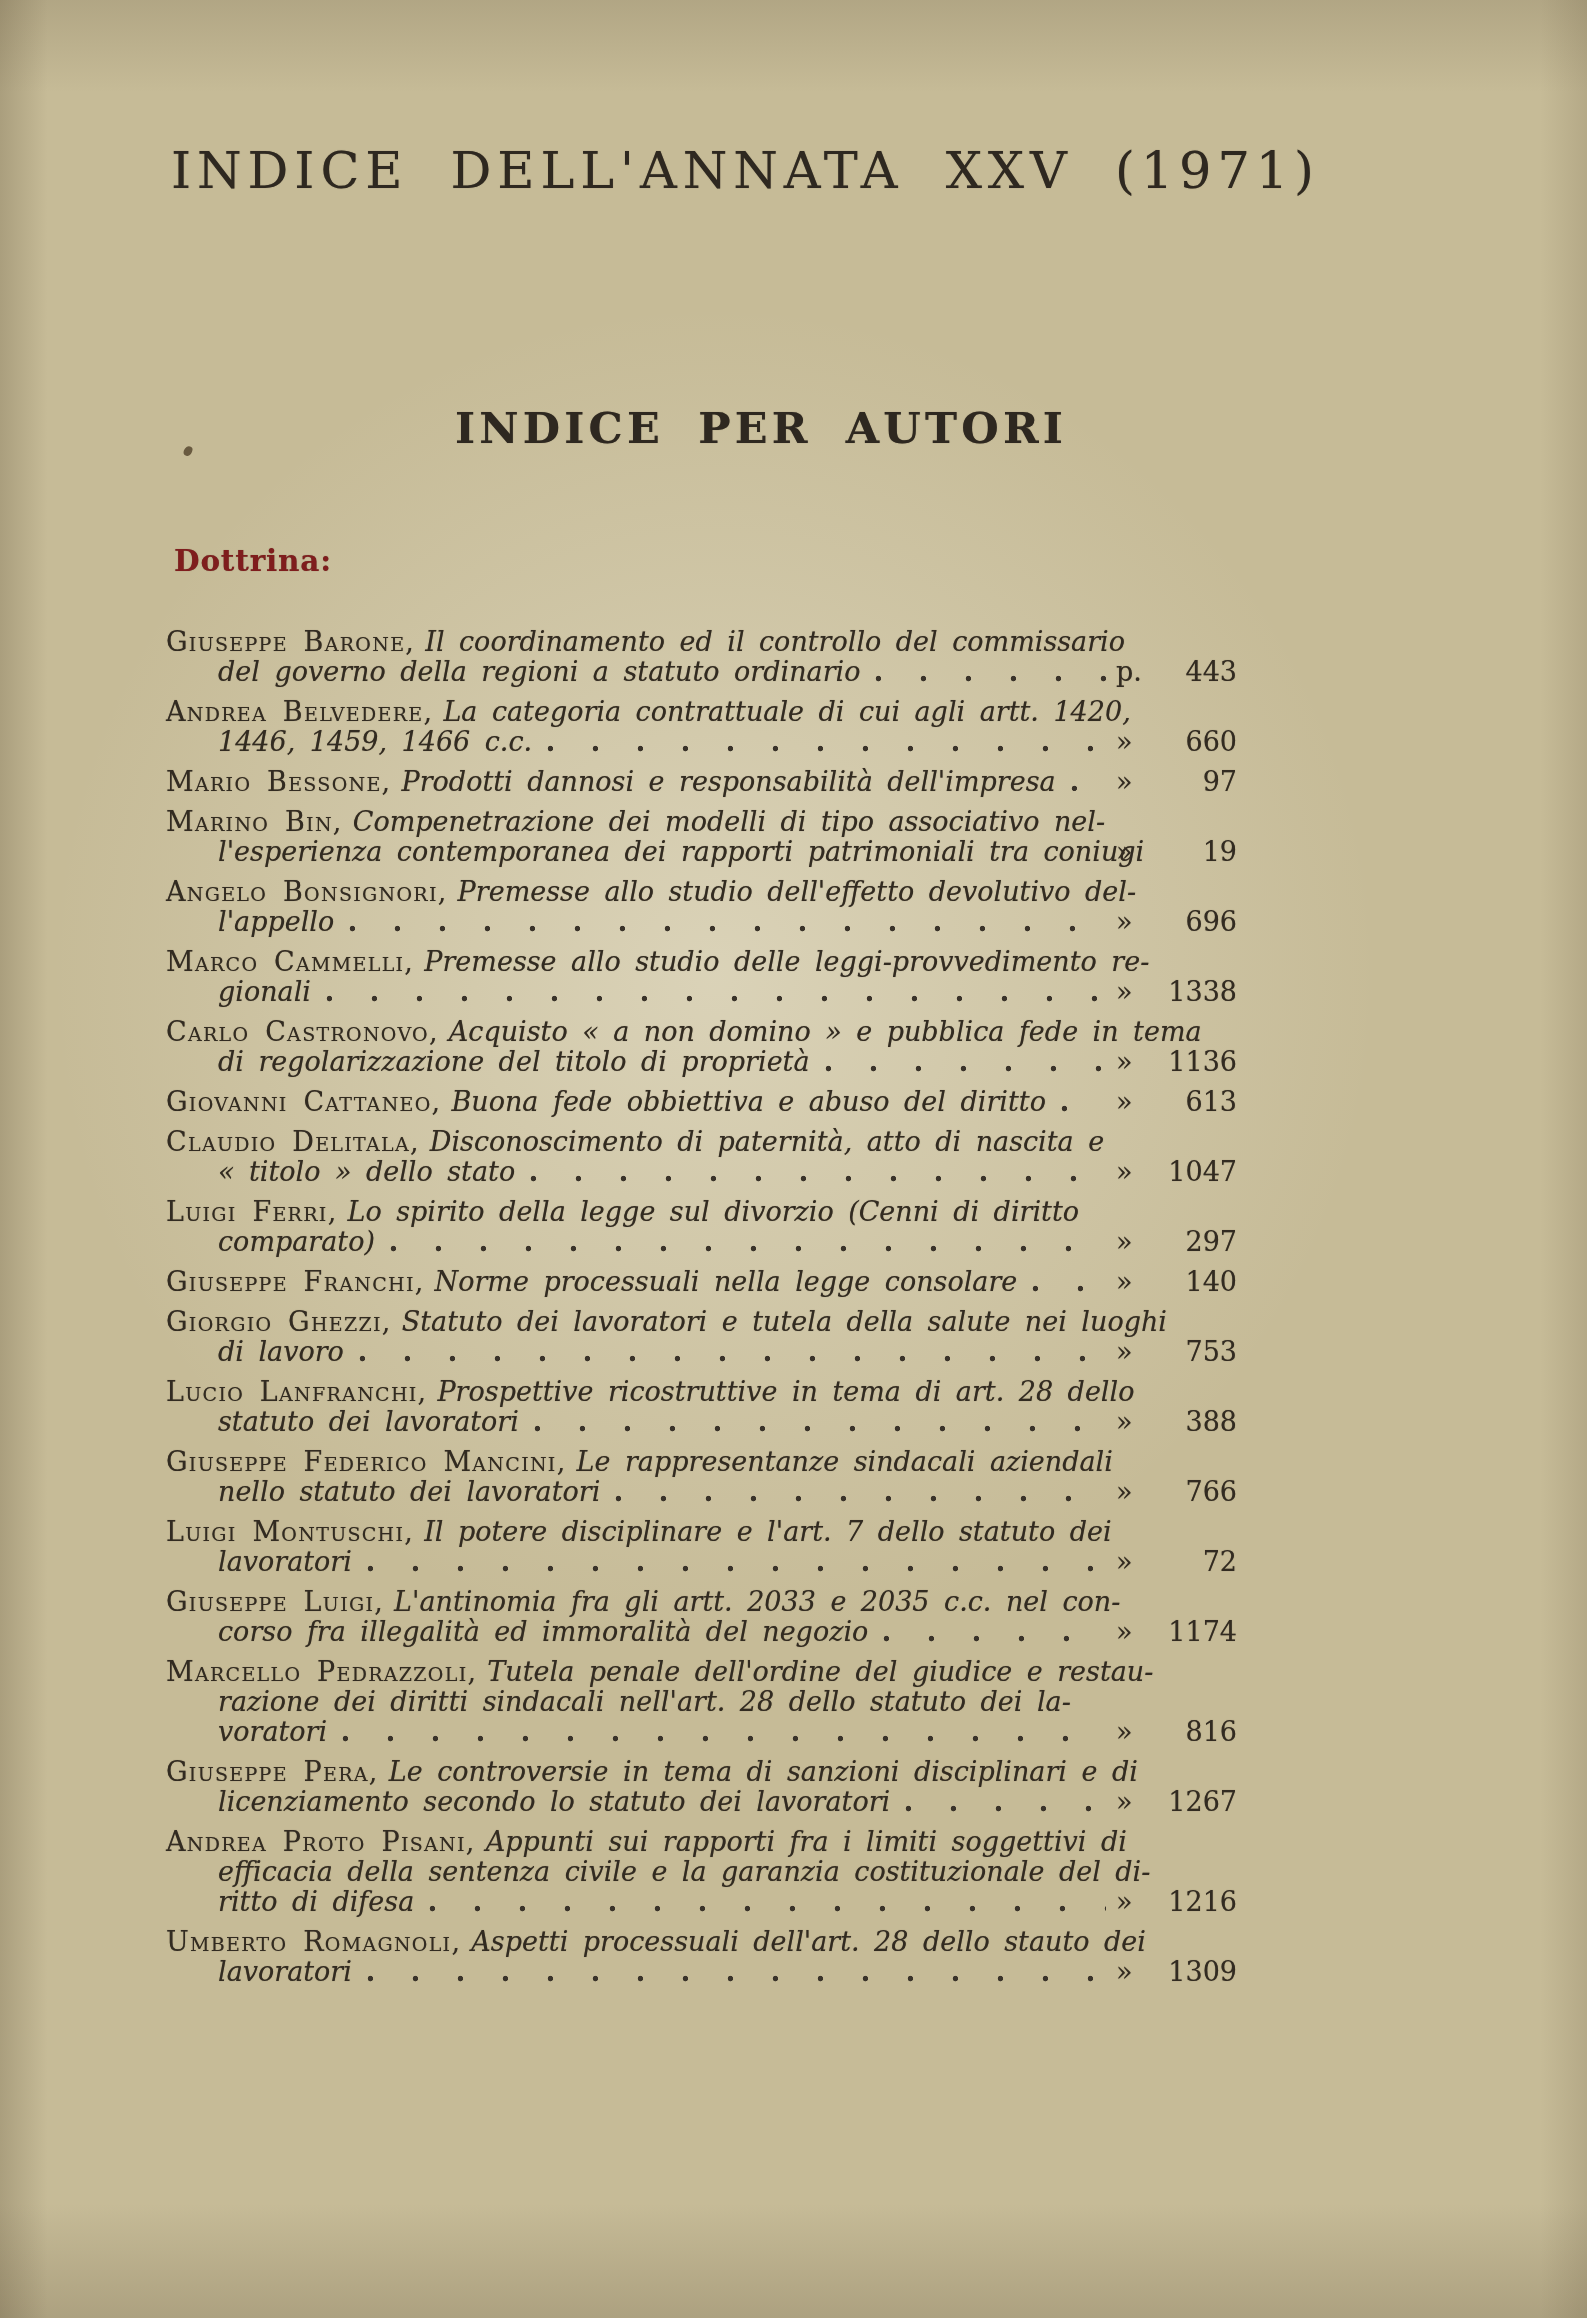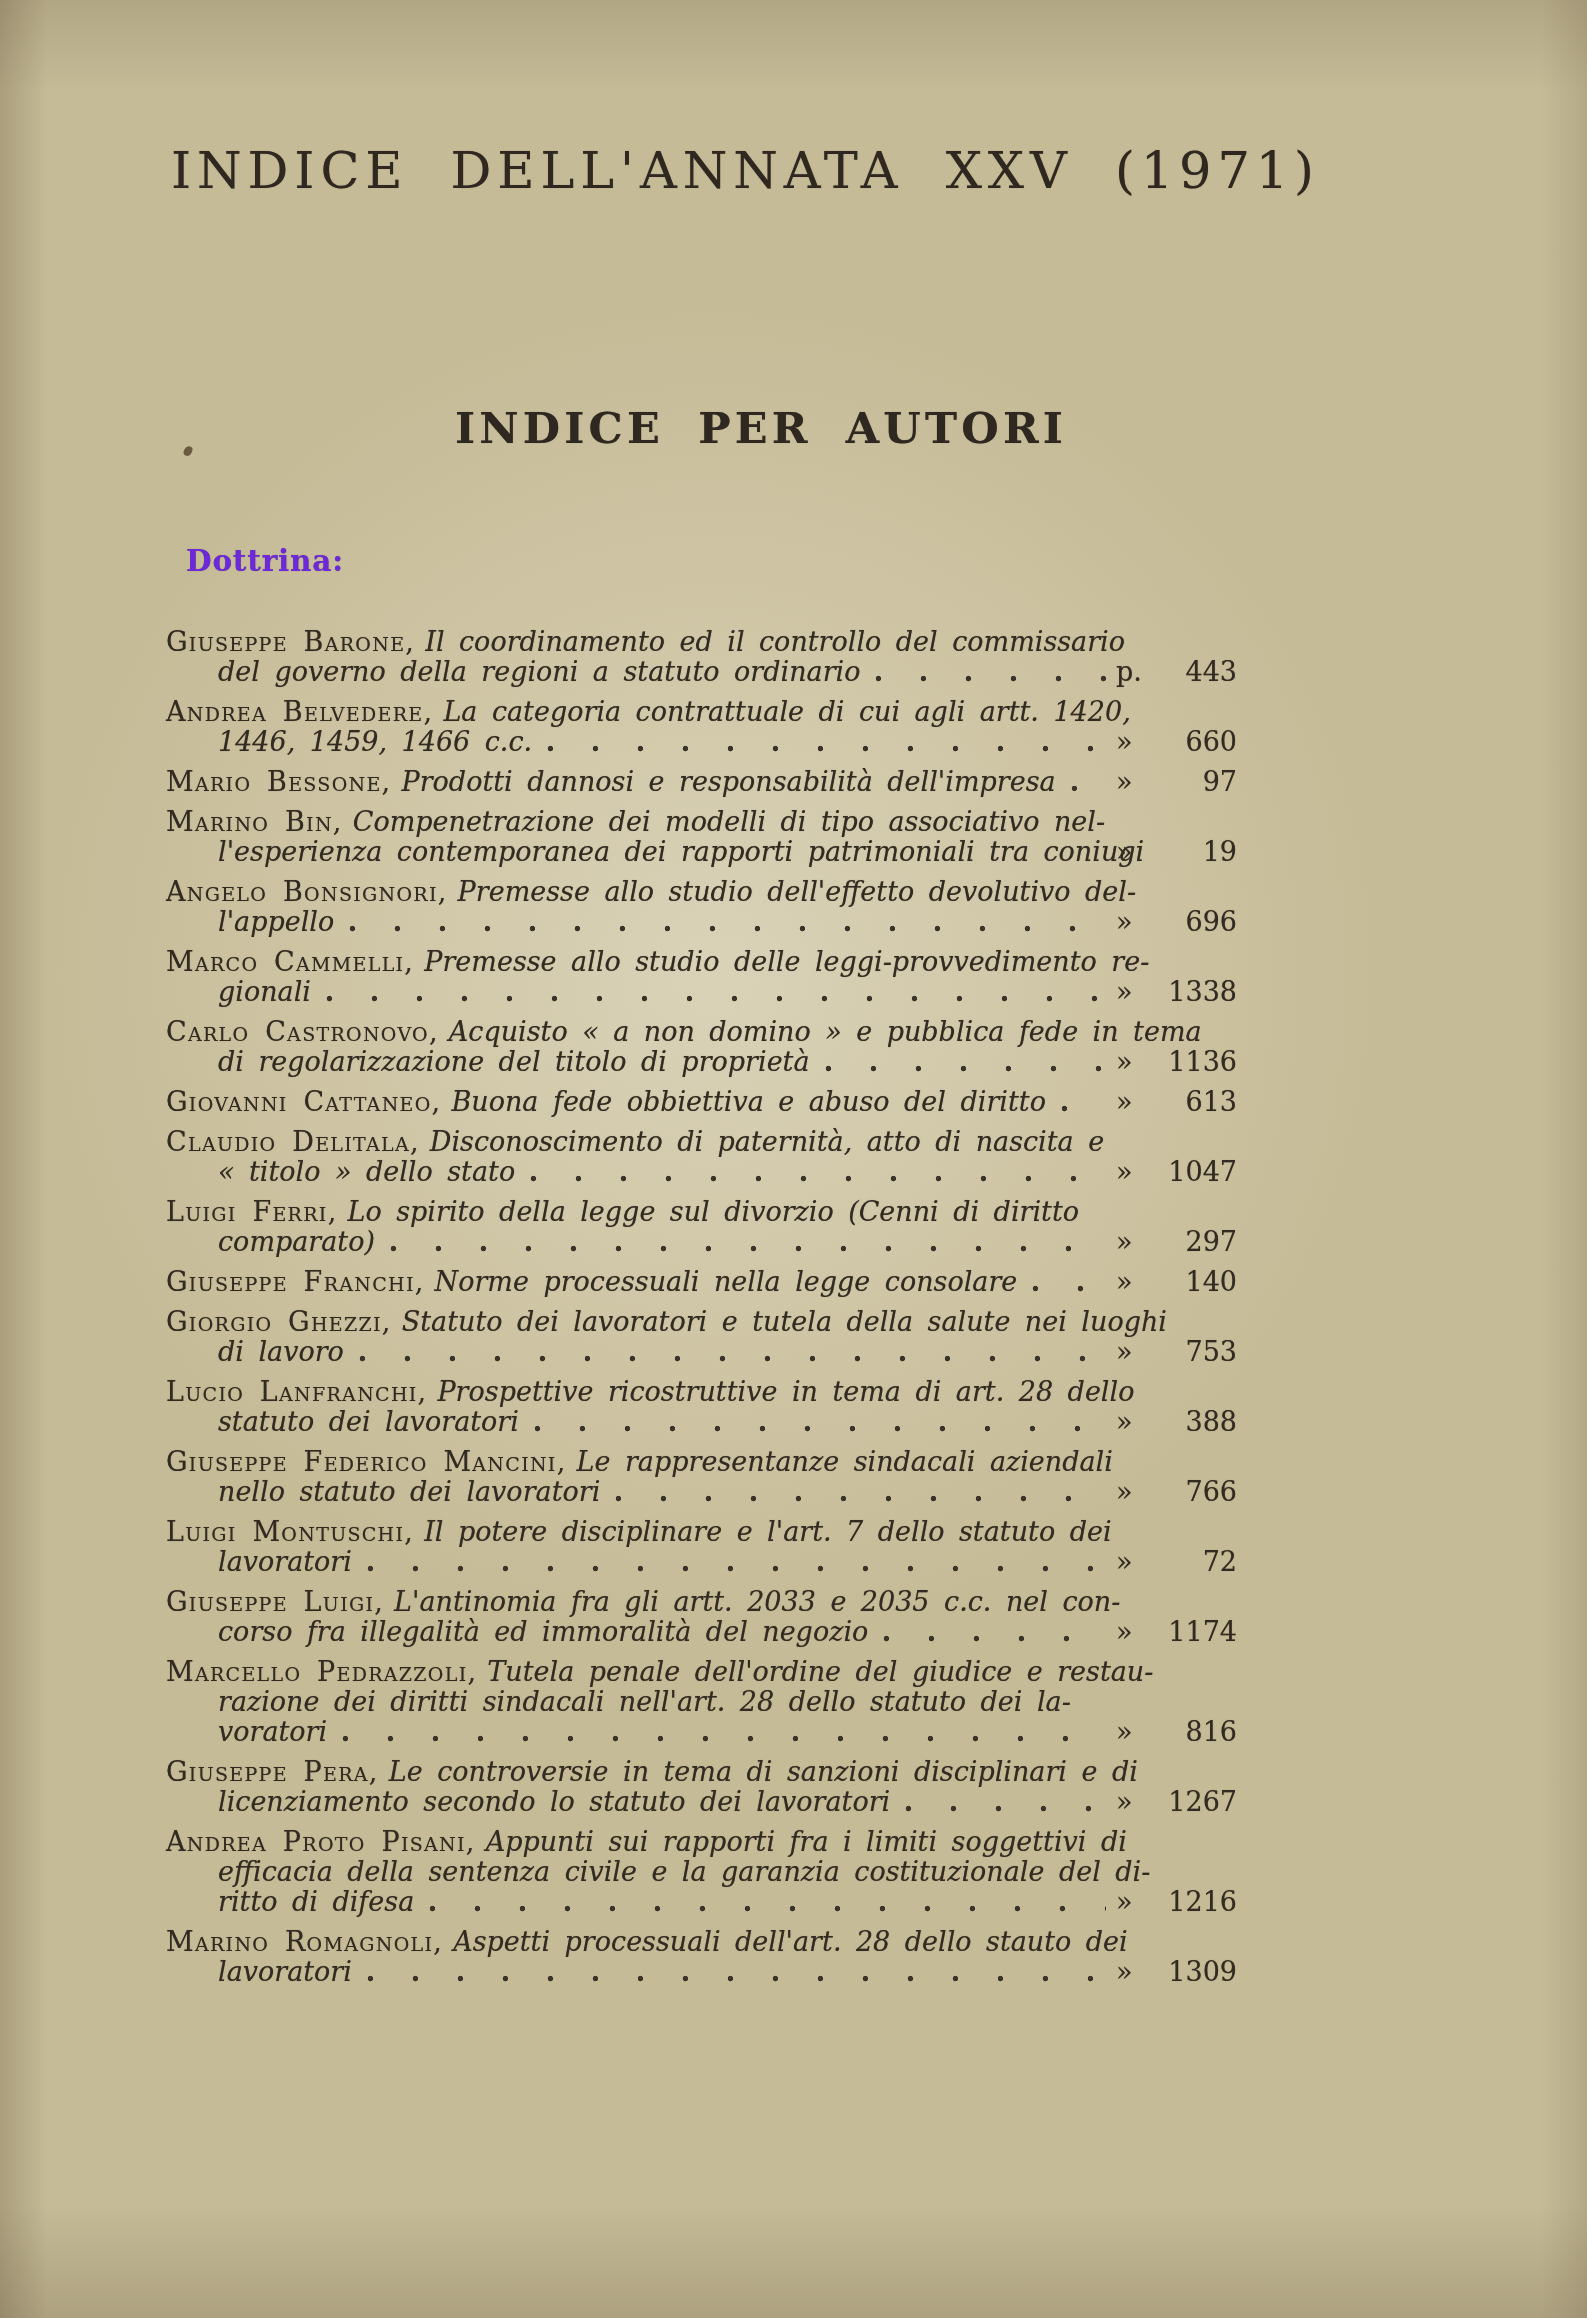--- a/index.html
+++ b/index.html
@@ -33,25 +33,25 @@
     left: 455px; top: 403px;
     font-size: 43px;
     font-weight: bold;
     letter-spacing: 4.2px;
     word-spacing: 15px;
     white-space: nowrap;
     color: #2e2820;
   }
   .doctrine-label {
     position: absolute;
-    left: 186px; top: 543px;
+    left: 174px; top: 543px;
     font-size: 29.5px;
     font-weight: bold;
     letter-spacing: 0.8px;
-    color: #6d28d9;
+    color: #7f1d1d;
   }
   .ink-speck {
     position: absolute;
     left: 184px; top: 446px;
     width: 7.6px; height: 10px;
     border-radius: 60% 40% 55% 45%;
     background: rgba(74,58,35,0.75);
     transform: rotate(20deg);
   }
 
@@ -422,21 +422,21 @@
         </div>
       </div>
       <div class="entry-ref">
         <span class="ref-sym">»</span>
         <span class="ref-num">1216</span>
       </div>
     </div>
     <div class="entry ink">
       <div class="entry-text">
         <div class="line first">
-          <span class="author">Marino Romagnoli,</span>
+          <span class="author">Umberto Romagnoli,</span>
           <span class="gap"></span>
           <span class="ital">Aspetti processuali dell'art. 28 dello stauto dei</span>
         </div>
         <div class="line cont">
           <span class="ital">lavoratori</span>
           <span class="leader"></span>
         </div>
       </div>
       <div class="entry-ref">
         <span class="ref-sym">»</span>

